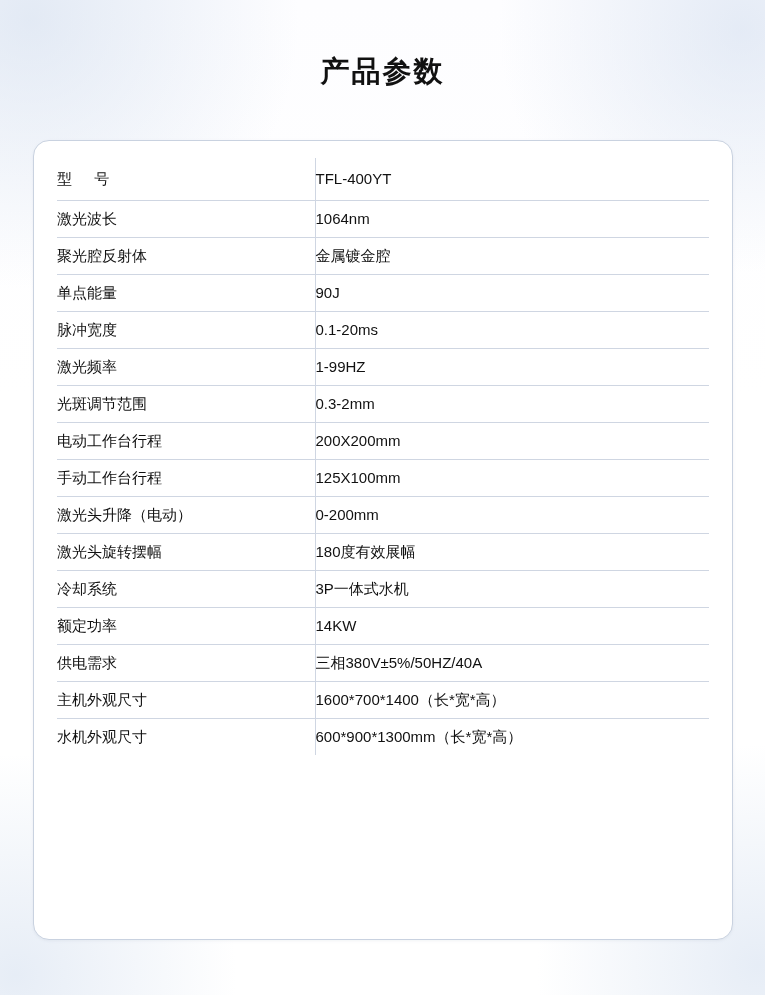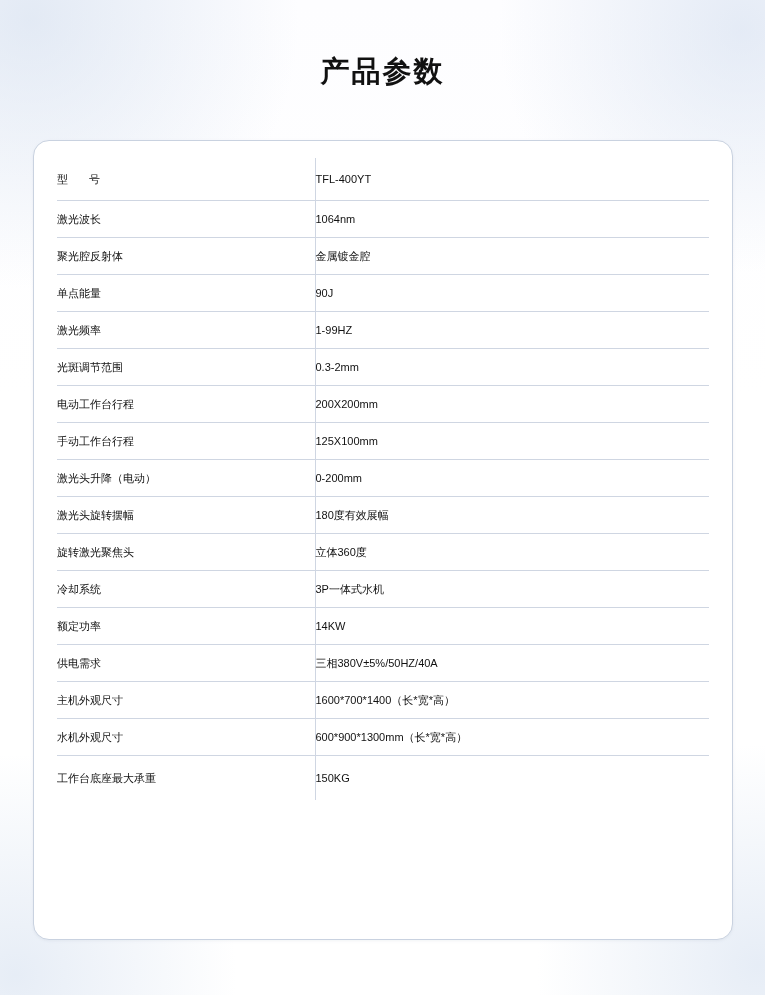--- a/index.html
+++ b/index.html
@@ -59,21 +59,21 @@
   table.spec {
     position: absolute;
     left: 57px;
     top: 158px;
     width: 652px;
     border-collapse: collapse;
     table-layout: fixed;
   }
   table.spec td {
     height: 36px;
-    font-size: 11px;
+    font-size: 15px;
     color: #111111;
     border-bottom: 1px solid #cfd6e2;
     padding: 0;
     vertical-align: middle;
     line-height: 36px;
   }
   table.spec tr:last-child td {
     border-bottom: none;
   }
   td.k {
@@ -124,20 +124,24 @@
       </tr>
       <tr>
         <td class="k">聚光腔反射体</td>
         <td class="v">金属镀金腔</td>
       </tr>
       <tr>
         <td class="k">单点能量</td>
         <td class="v">90J</td>
       </tr>
       <tr>
+        <td class="k">脉冲宽度</td>
+        <td class="v">0.1-20ms</td>
+      </tr>
+      <tr>
         <td class="k">激光频率</td>
         <td class="v">1-99HZ</td>
       </tr>
       <tr>
         <td class="k">光斑调节范围</td>
         <td class="v">0.3-2mm</td>
       </tr>
       <tr>
         <td class="k">电动工作台行程</td>
         <td class="v">200X200mm</td>
@@ -148,42 +152,34 @@
       </tr>
       <tr>
         <td class="k">激光头升降（电动）</td>
         <td class="v">0-200mm</td>
       </tr>
       <tr>
         <td class="k">激光头旋转摆幅</td>
         <td class="v">180度有效展幅</td>
       </tr>
       <tr>
-        <td class="k">旋转激光聚焦头</td>
-        <td class="v">立体360度</td>
-      </tr>
-      <tr>
         <td class="k">冷却系统</td>
         <td class="v">3P一体式水机</td>
       </tr>
       <tr>
         <td class="k">额定功率</td>
         <td class="v">14KW</td>
       </tr>
       <tr>
         <td class="k">供电需求</td>
         <td class="v">三相380V±5%/50HZ/40A</td>
       </tr>
       <tr>
         <td class="k">主机外观尺寸</td>
         <td class="v">1600*700*1400（长*宽*高）</td>
       </tr>
       <tr>
         <td class="k">水机外观尺寸</td>
         <td class="v">600*900*1300mm（长*宽*高）</td>
       </tr>
-      <tr class="last">
-        <td class="k">工作台底座最大承重</td>
-        <td class="v">150KG</td>
-      </tr>
     </tbody>
   </table>
 </div>
 
 </body></html>

